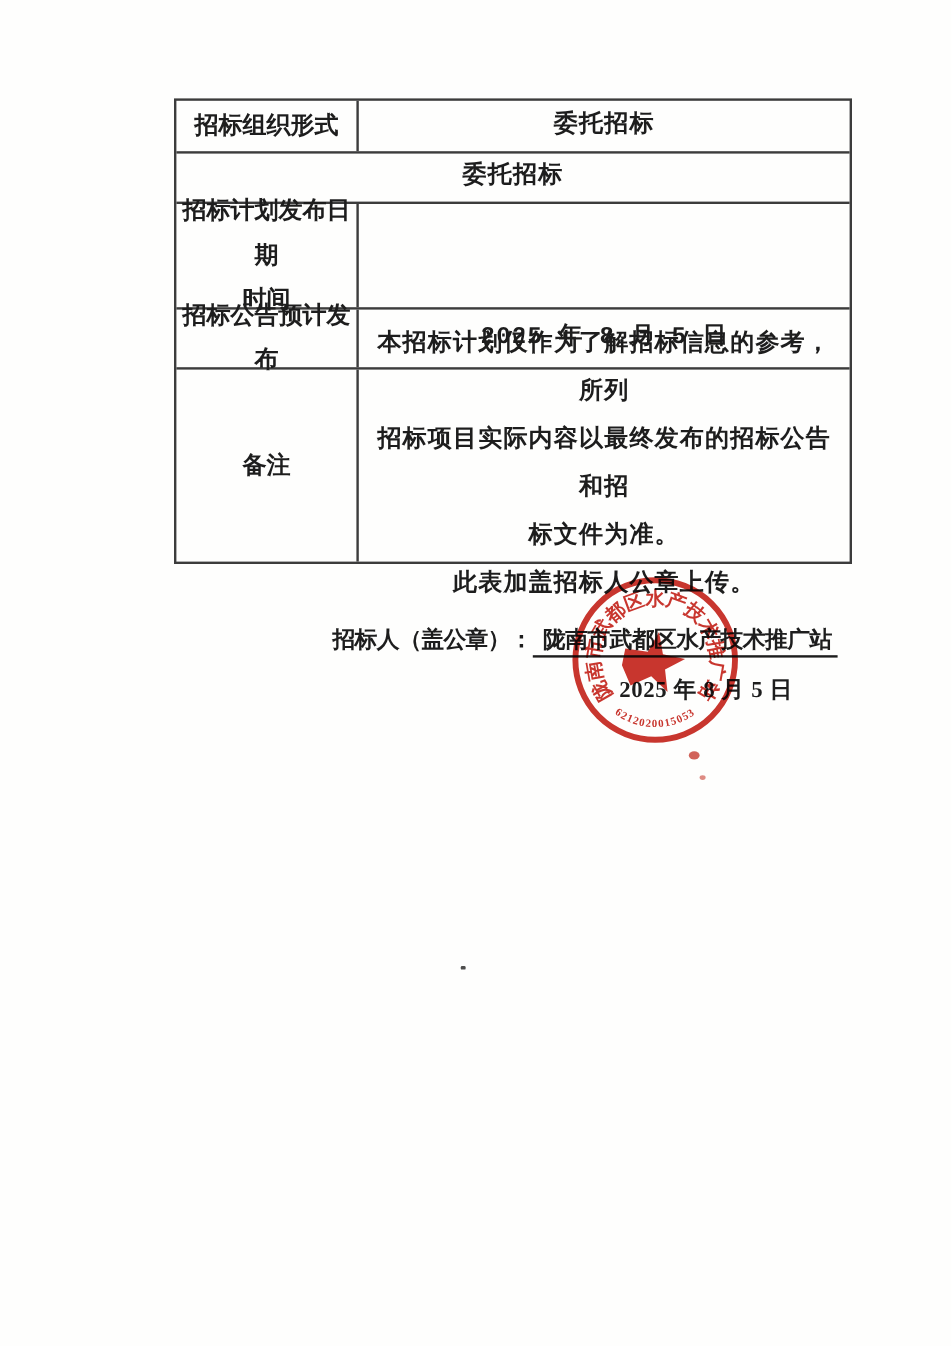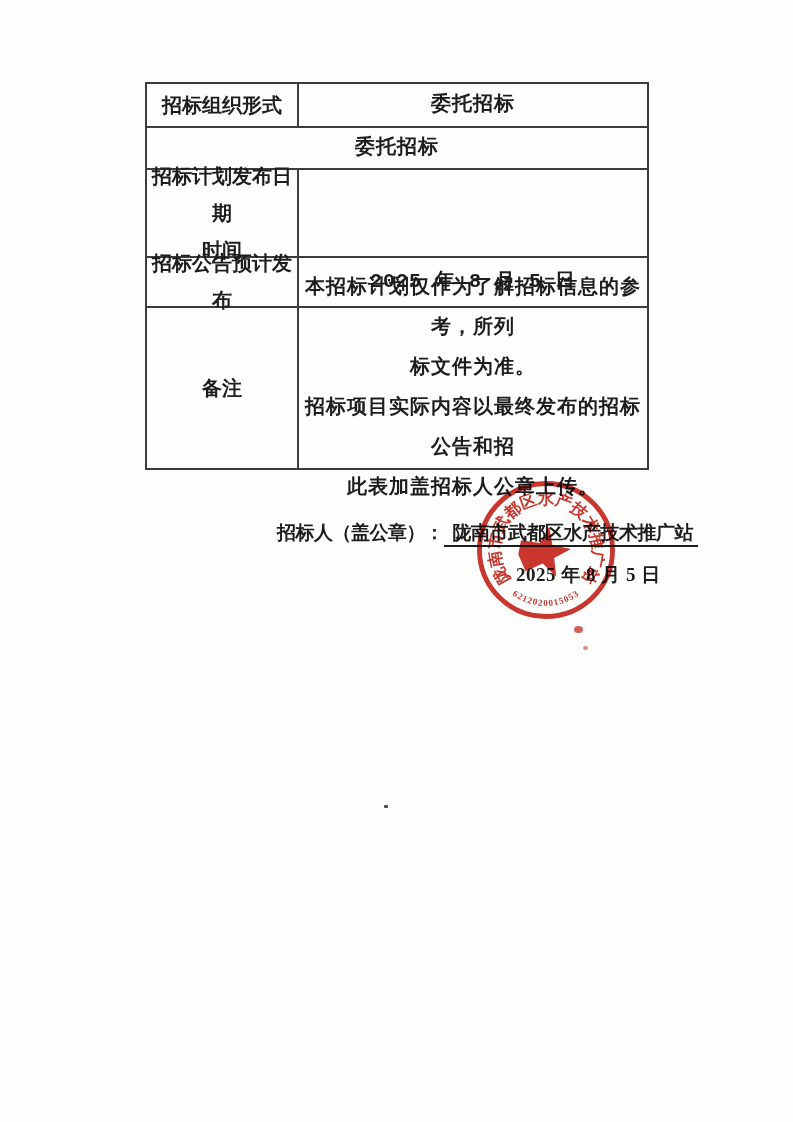--- a/index.html
+++ b/index.html
@@ -7,21 +7,21 @@
   .page{
     position:relative;
     width:793px;height:1122px;
     background:#fefefdff;
     font-family:"Liberation Serif","DejaVu Serif",serif;
     color:#1d1d1d;
     overflow:hidden;
   }
   
   .tender-table{
-    position:absolute;left:145px;top:82px;width:504px;
+    position:absolute;left:145px;top:82px;width:565px;
     border:2px solid #3c3c3c;
     box-sizing:border-box;
   }
   .t-row{display:flex;border-top:2px solid #3c3c3c;box-sizing:border-box;}
   .t-row:first-child{border-top:none;}
   .t-label{
     width:152px;flex:0 0 152px;
     border-right:2px solid #3c3c3c;
     display:flex;flex-direction:column;align-items:center;justify-content:center;
     font-weight:700;font-size:20px;text-align:center;line-height:37px;
@@ -93,22 +93,22 @@
 
     <div class="t-row row-4">
       <div class="t-label">招标公告预计发布</div>
       <div class="t-value">2025 年 8 月 5 日</div>
     </div>
 
     <div class="t-row row-5">
       <div class="t-label">备注</div>
       <div class="t-value">
         <span class="remark-line">本招标计划仅作为了解招标信息的参考，所列</span>
+        <span class="remark-line">招标项目实际内容以最终发布的招标公告和招</span>
         <span class="remark-line">标文件为准。</span>
-        <span class="remark-line">招标项目实际内容以最终发布的招标公告和招</span>
         <span class="remark-line">此表加盖招标人公章上传。</span>
       </div>
     </div>
 
   </div>
 
   <div class="signature">
     <span>招标人（盖公章）：</span><span class="sig-name">陇南市武都区水产技术推广站</span>
   </div>
 

